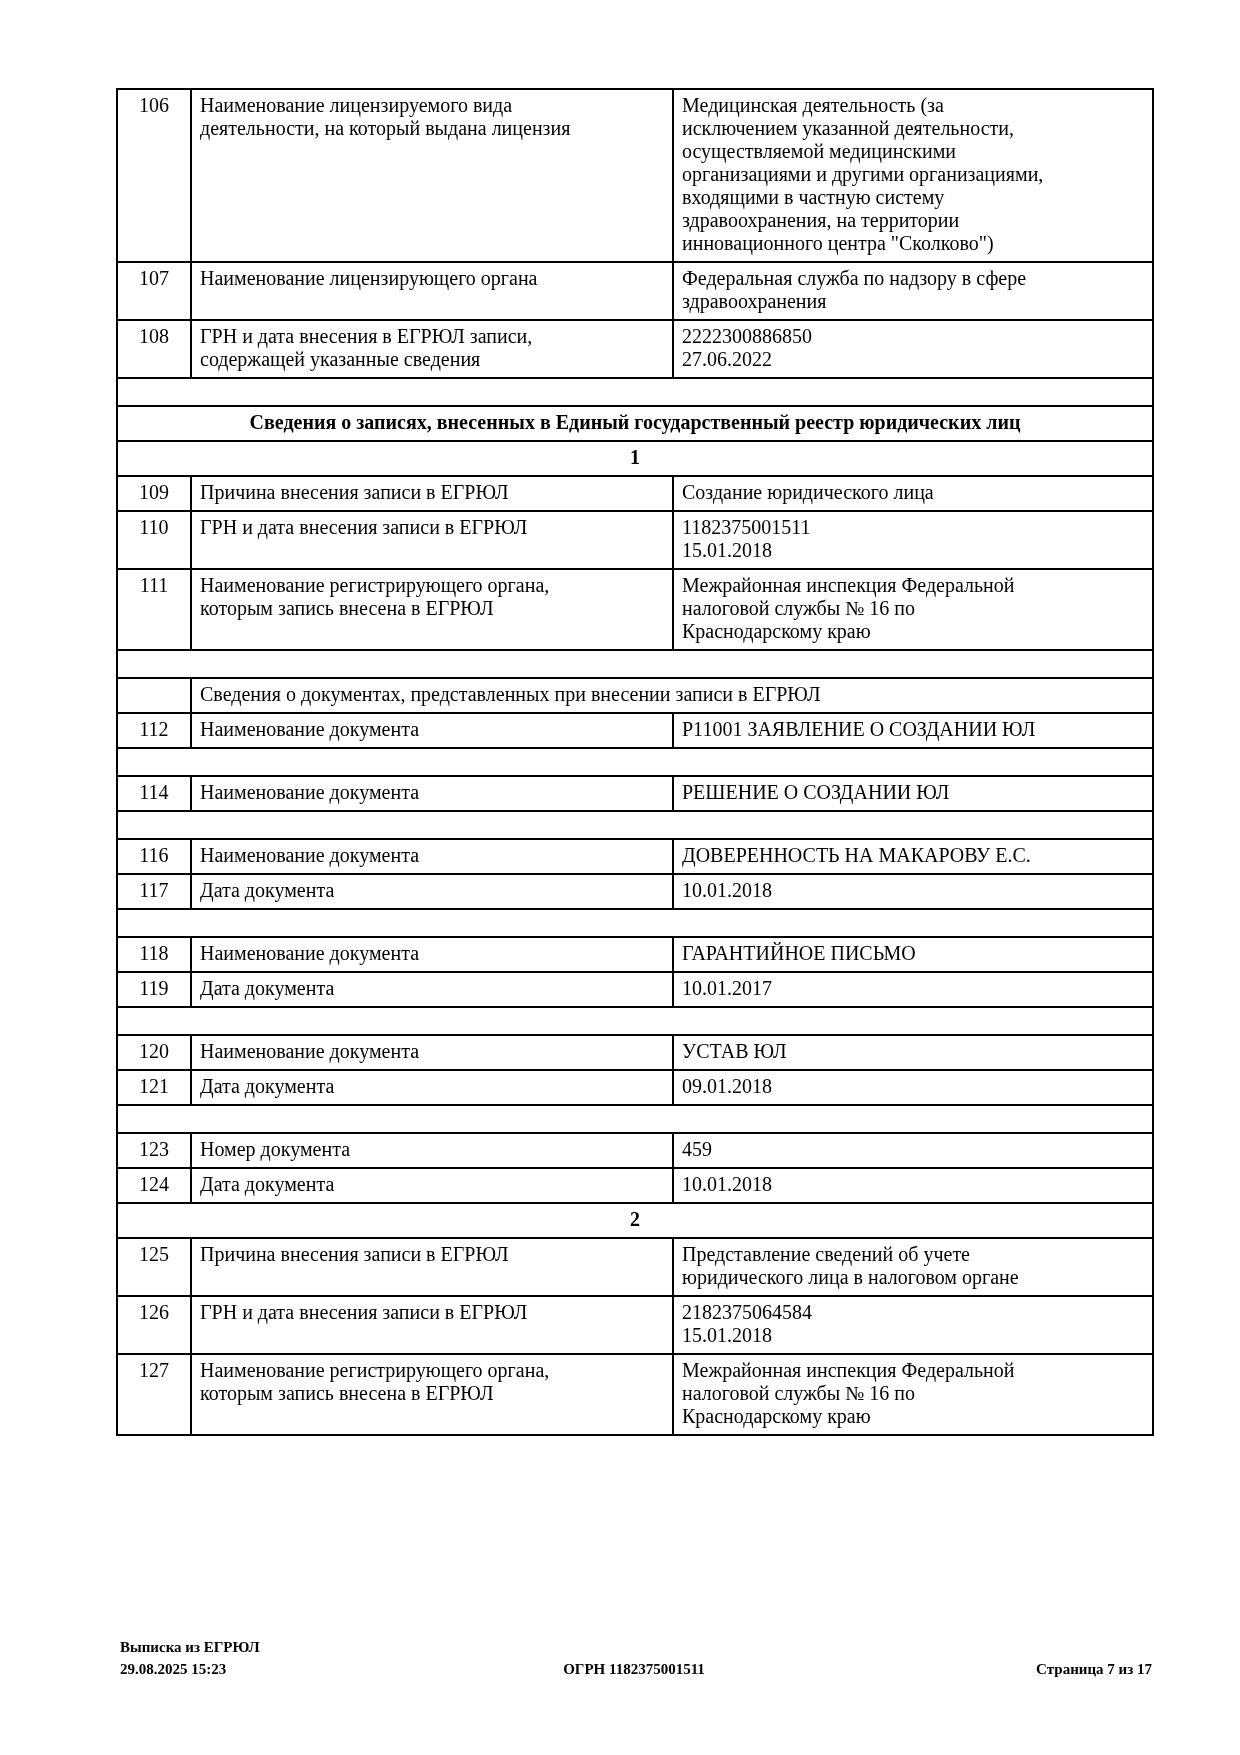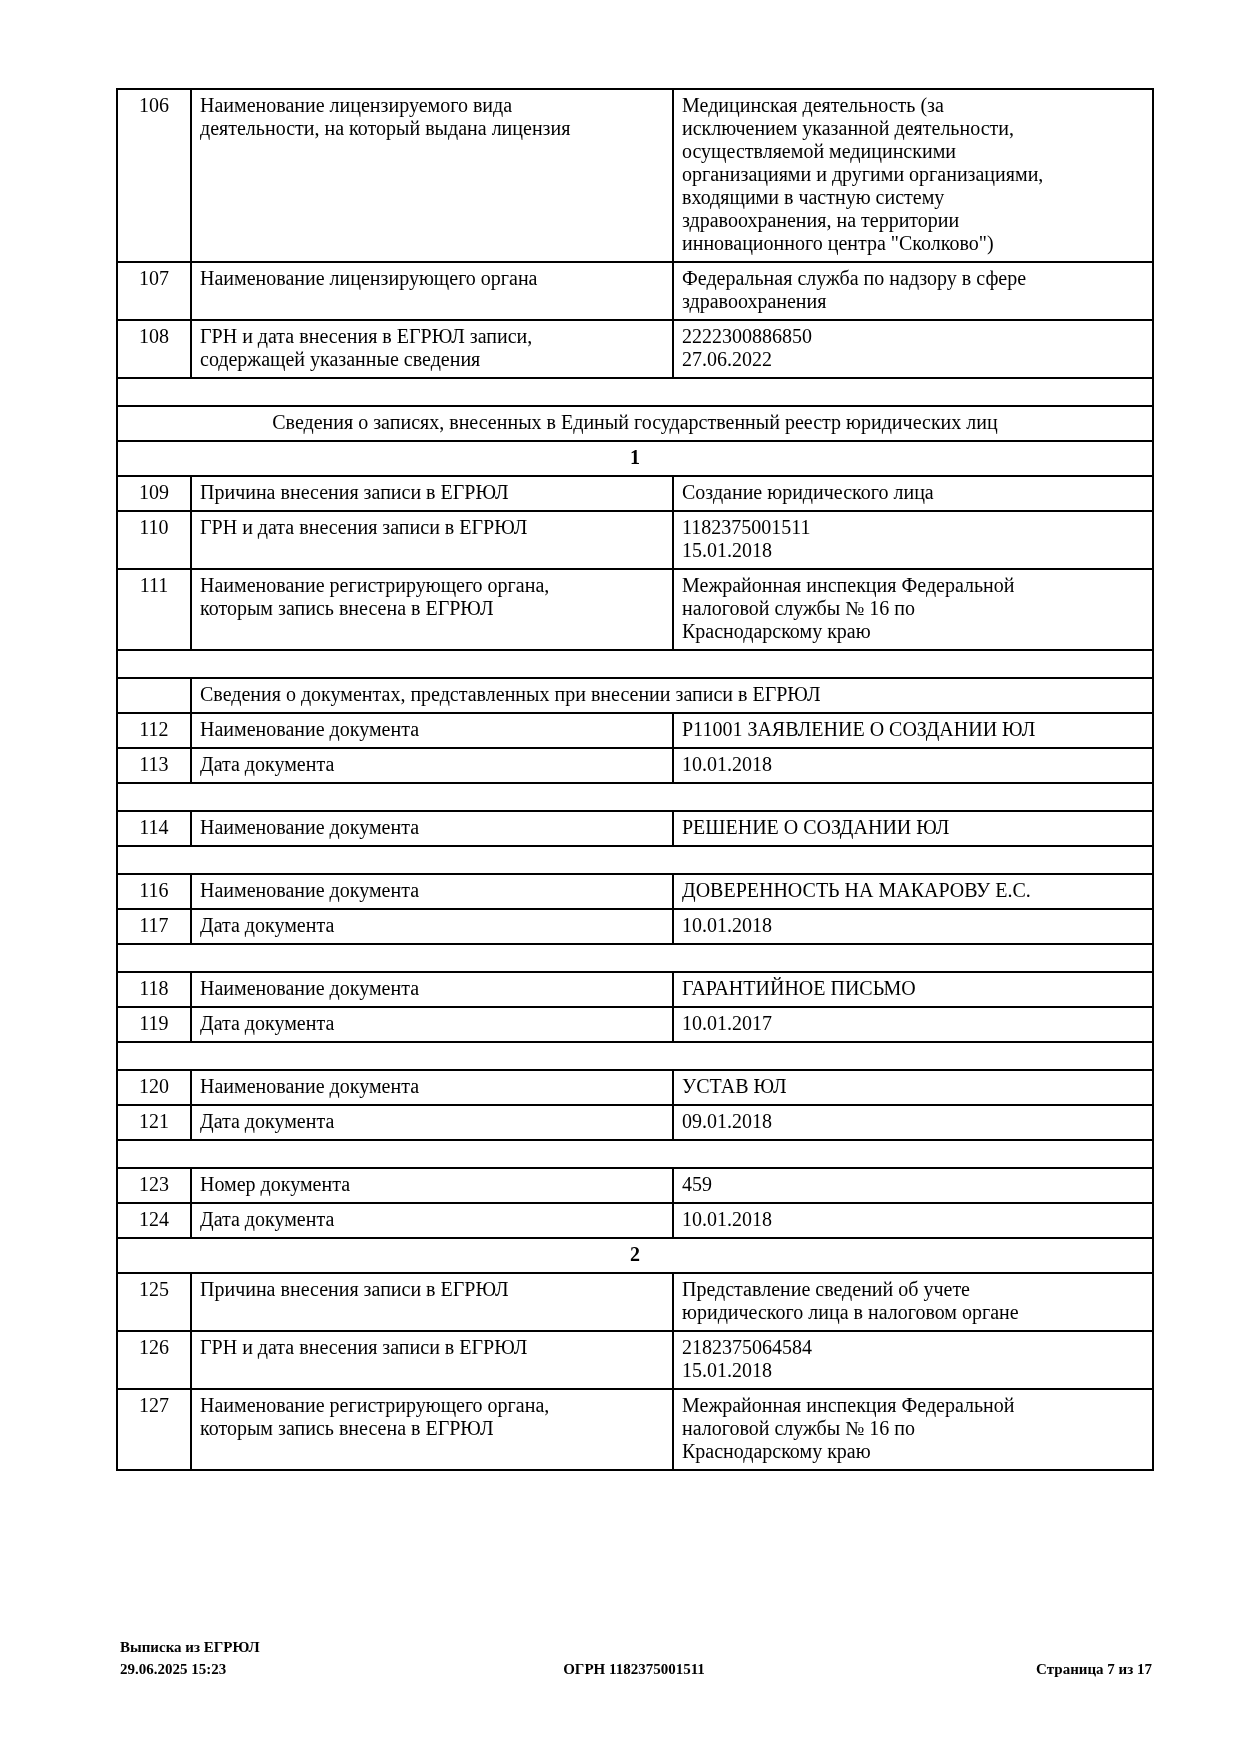--- a/index.html
+++ b/index.html
@@ -44,21 +44,21 @@
   table.doc-table td.num {
     text-align: center;
     padding-left: 2px;
     padding-right: 2px;
   }
   table.doc-table td.spacer {
     height: 26px;
     padding: 0;
   }
   table.doc-table td.section {
-    font-weight: normal;
+    font-weight: bold;
     text-align: center;
   }
   table.doc-table td.index {
     font-weight: bold;
     text-align: center;
   }
   table.doc-table td.group {
     text-align: left;
     margin-top: 29px;
   }
@@ -162,25 +162,20 @@
         <tr>
           <td class="num"></td>
           <td class="group" colspan="2">Сведения о документах, представленных при внесении записи в ЕГРЮЛ</td>
         </tr>
         <tr>
           <td class="num">112</td>
           <td class="lbl">Наименование документа</td>
           <td class="val">Р11001 ЗАЯВЛЕНИЕ О СОЗДАНИИ ЮЛ</td>
         </tr>
         <tr>
-          <td class="num">113</td>
-          <td class="lbl">Дата документа</td>
-          <td class="val">10.01.2018</td>
-        </tr>
-        <tr>
           <td class="spacer" colspan="3"></td>
         </tr>
         <tr>
           <td class="num">114</td>
           <td class="lbl">Наименование документа</td>
           <td class="val">РЕШЕНИЕ О СОЗДАНИИ ЮЛ</td>
         </tr>
         <tr>
           <td class="spacer" colspan="3"></td>
         </tr>
@@ -255,19 +250,19 @@
           <td class="val">Межрайонная инспекция Федеральной
 налоговой службы № 16 по
 Краснодарскому краю</td>
         </tr>
       </tbody>
   </table>
 
   <div class="footer">
     <div class="f-left">
       <div>Выписка из ЕГРЮЛ</div>
-      <div>29.06.2025 15:23</div>
+      <div>29.08.2025 15:23</div>
     </div>
     <div class="f-center">ОГРН 1182375001511</div>
     <div class="f-right">Страница 7 из 17</div>
   </div>
 
 </div>
 
 </body></html>

